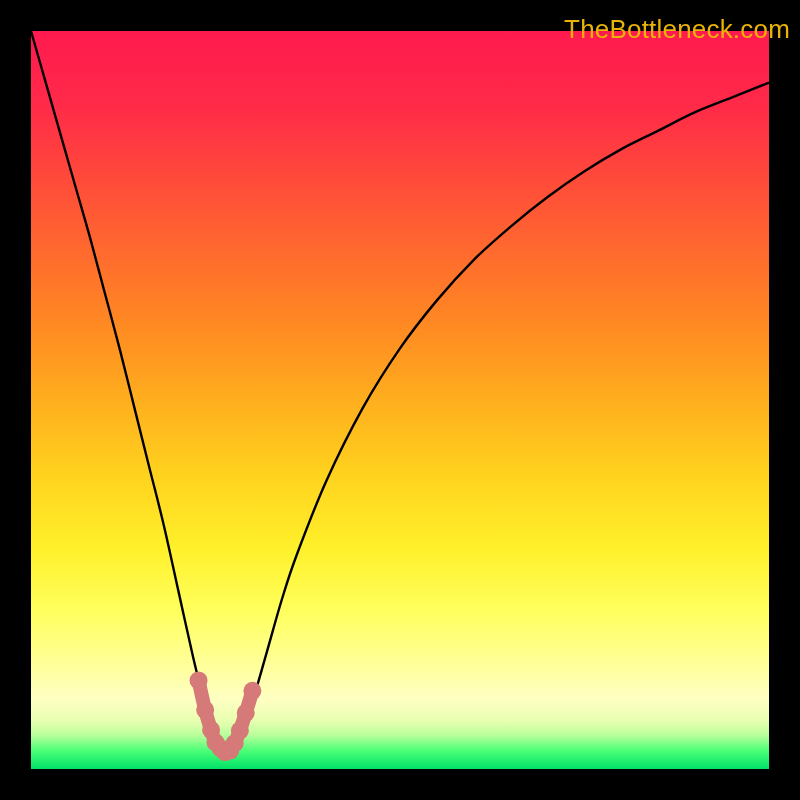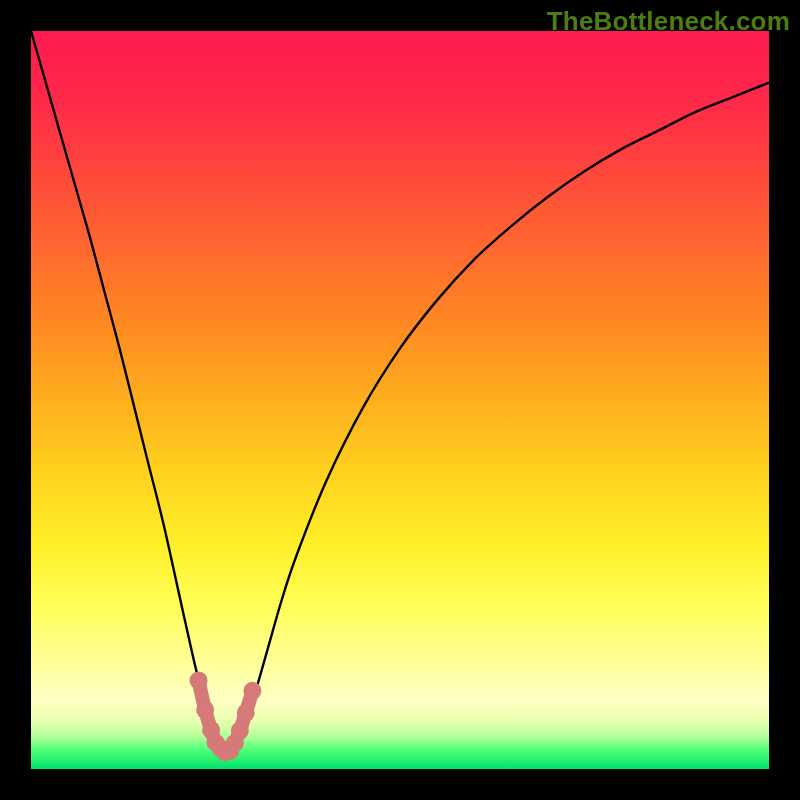--- a/index.html
+++ b/index.html
@@ -14,25 +14,25 @@
   .frame {
     position: absolute;
     left: 31px;
     top: 31px;
     width: 738px;
     height: 738px;
     overflow: hidden;
   }
   .watermark {
     position: absolute;
-    top: 6px;
+    top: 14px;
     right: 10px;
-    color: #4d7c0f;
+    color: #eab308;
     font-size: 26px;
-    font-weight: 700;
+    font-weight: 400;
     letter-spacing: 0.2px;
     z-index: 10;
   }
   svg {
     position: absolute;
     left: 31px;
     top: 31px;
     width: 738px;
     height: 738px;
     overflow: visible;

